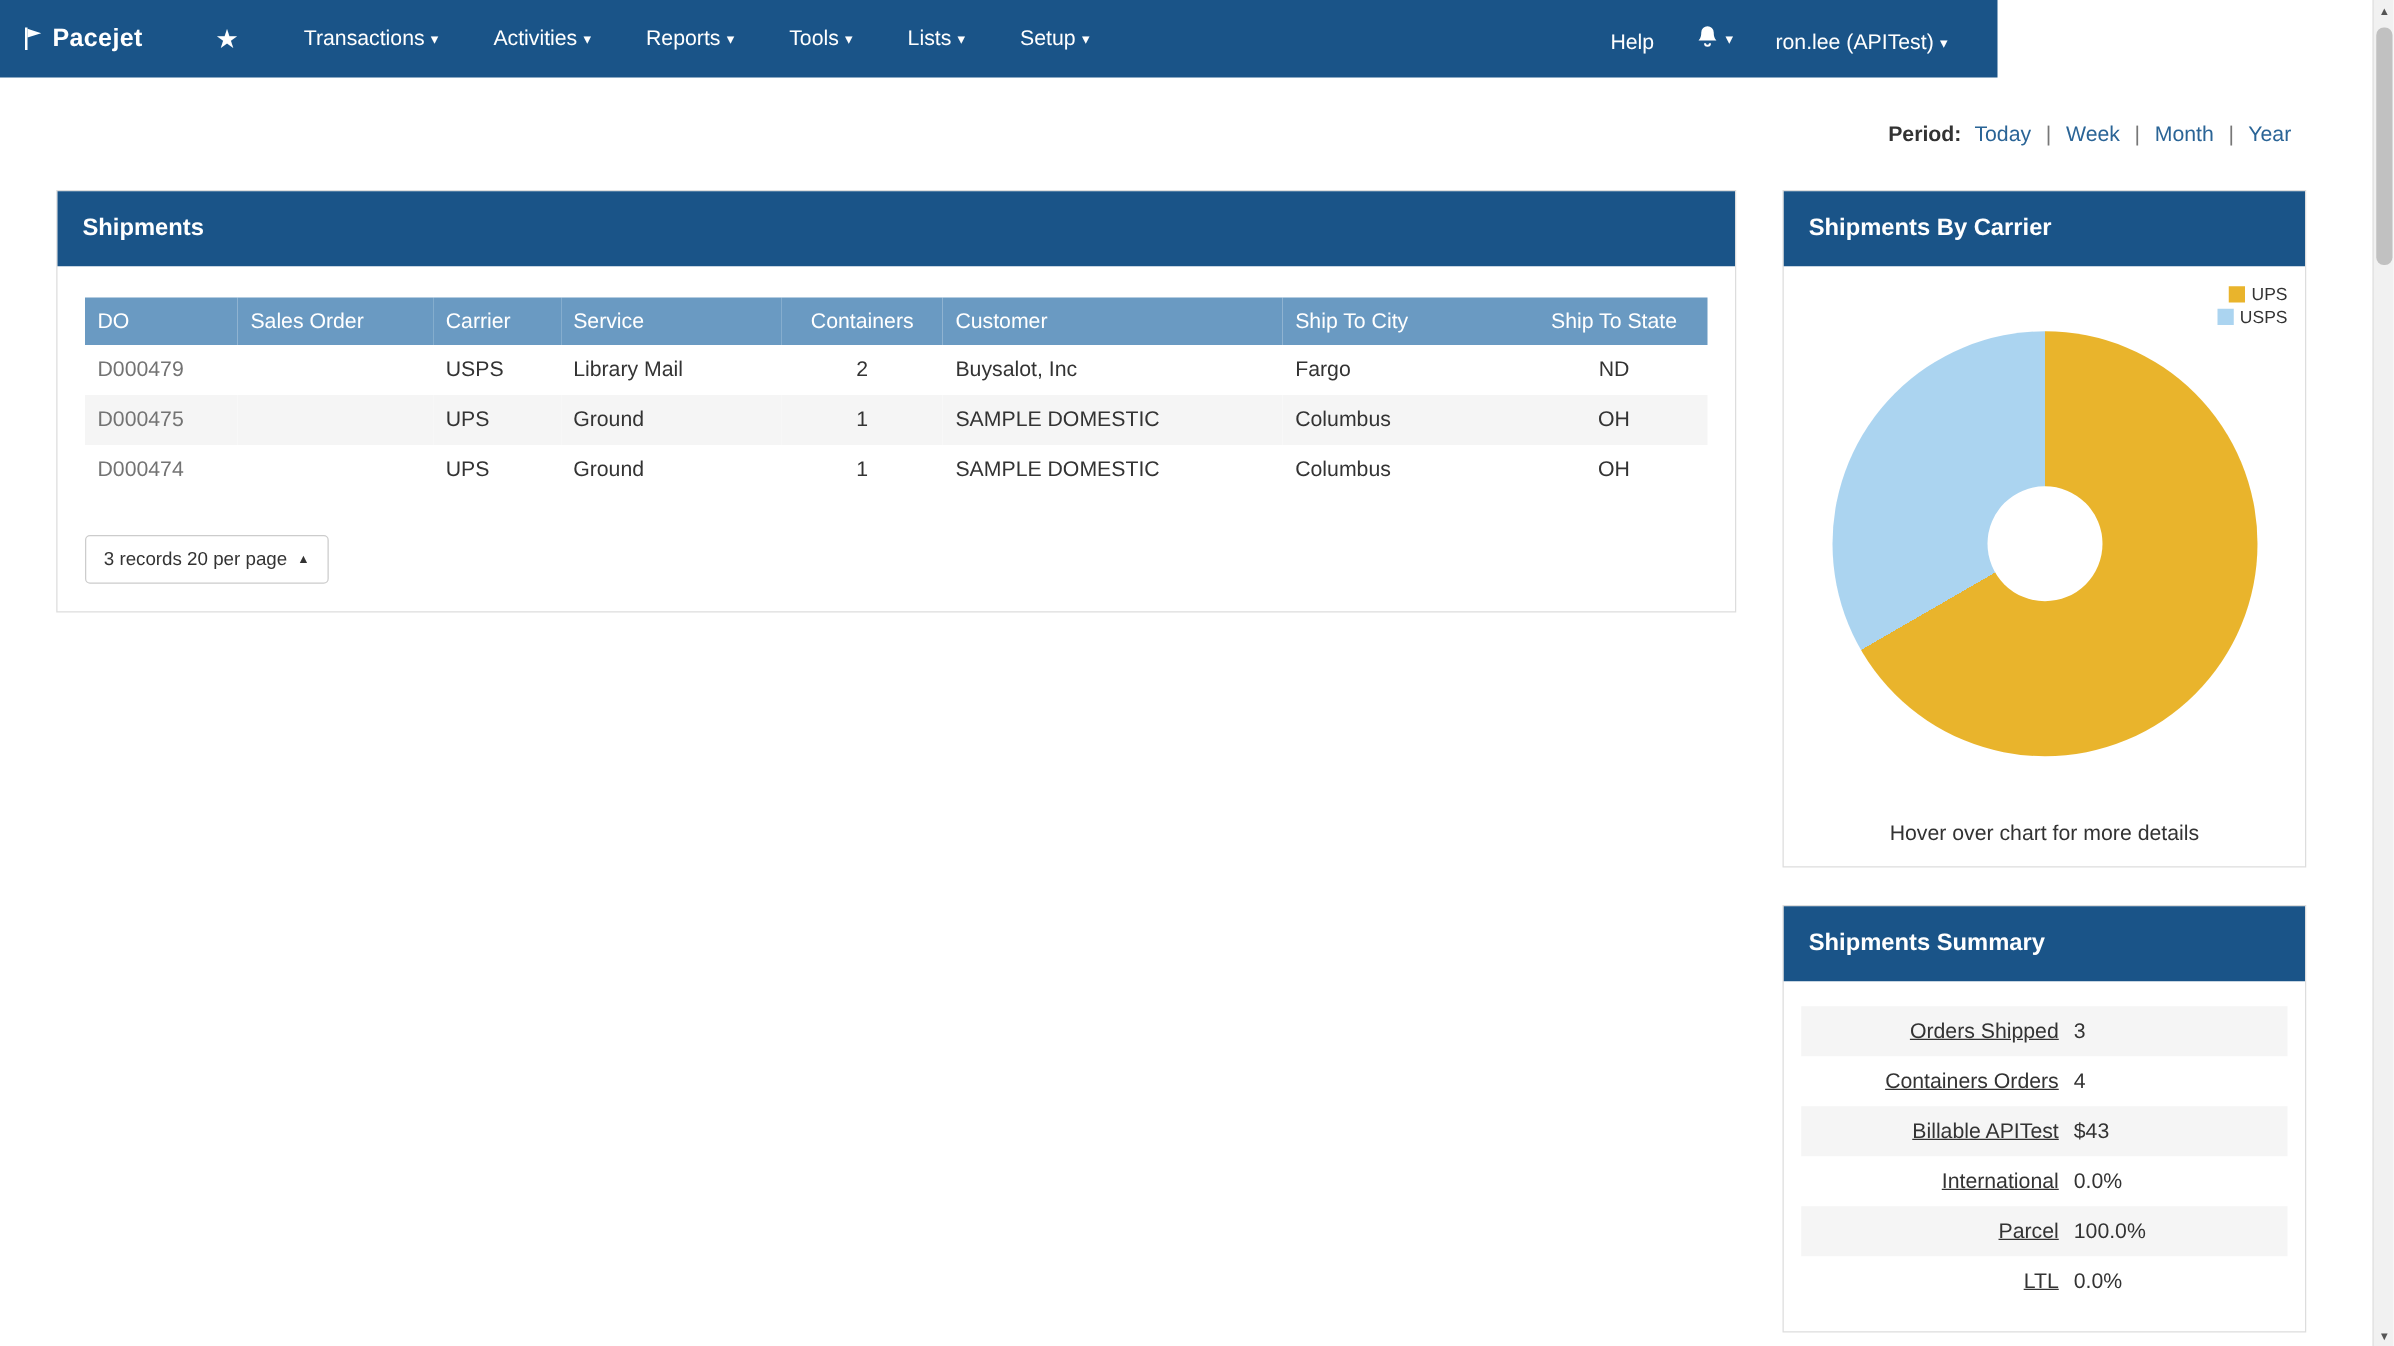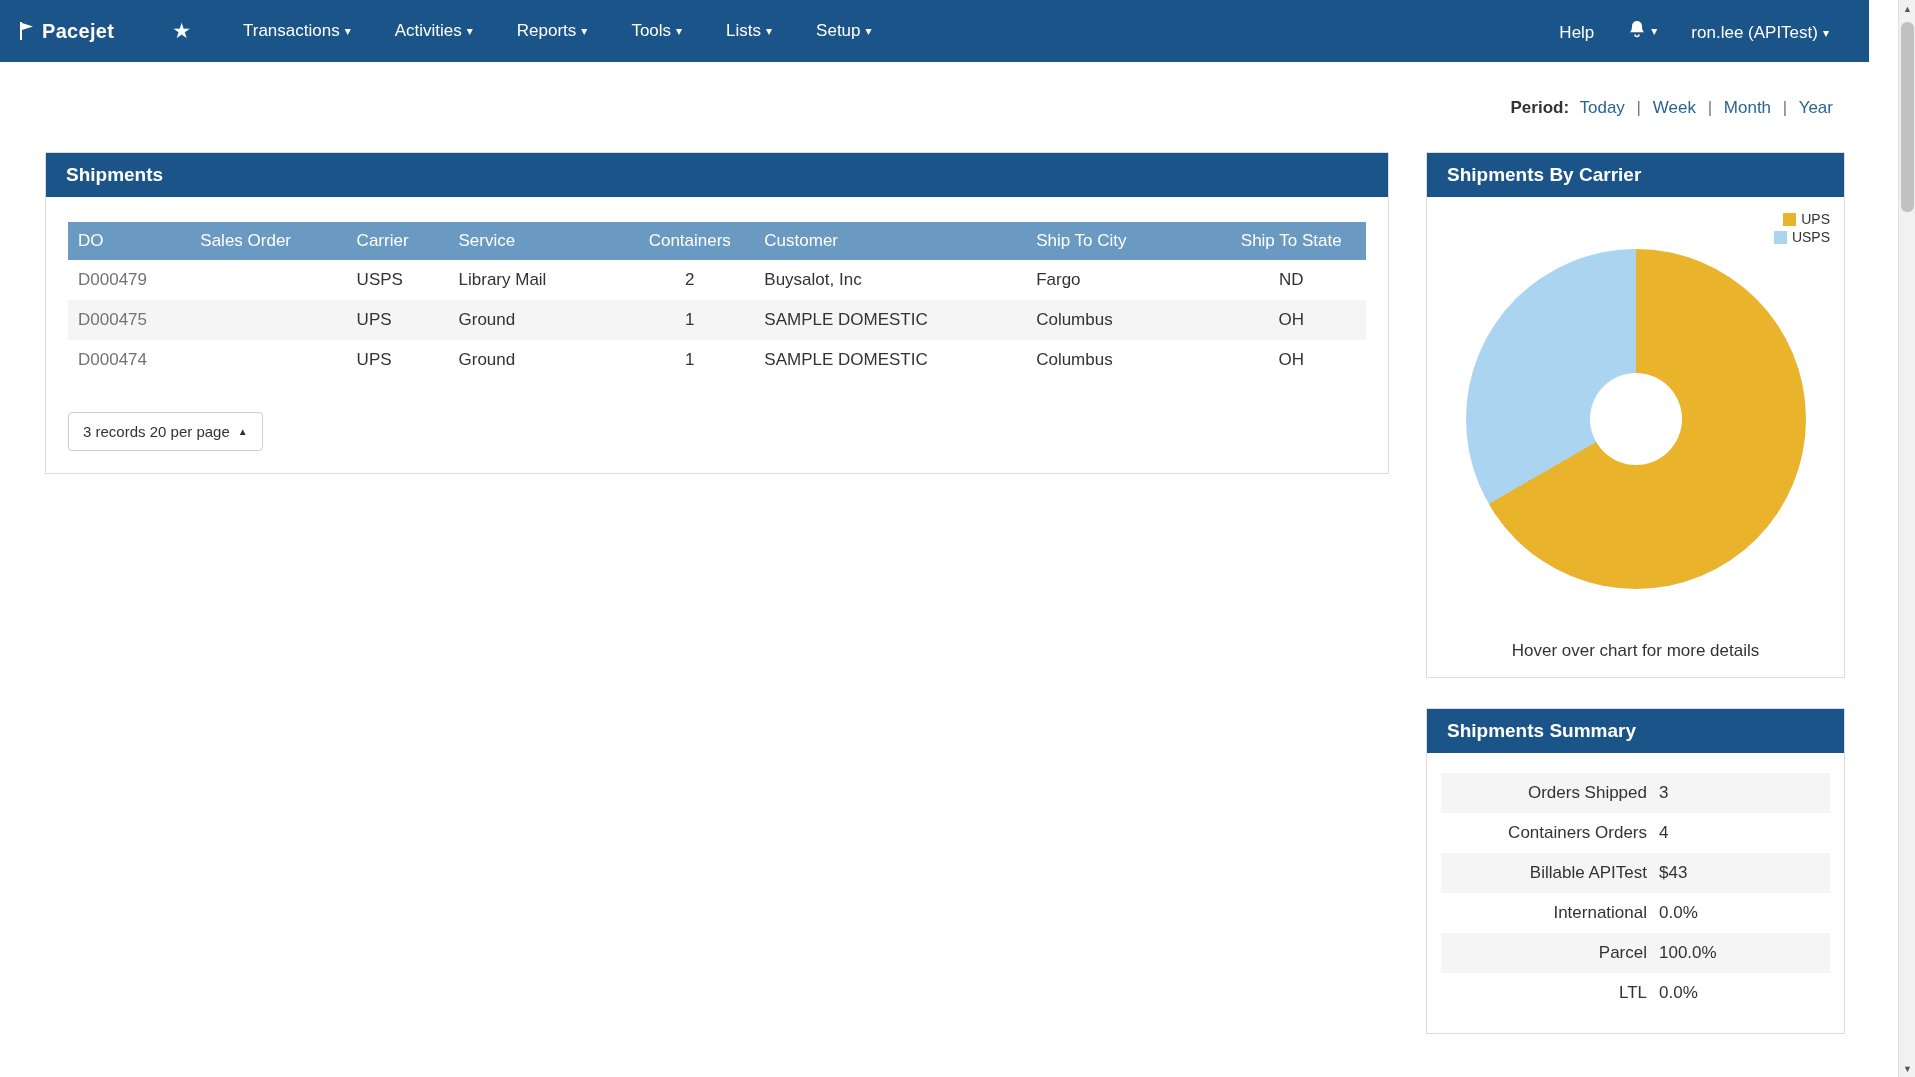--- a/index.html
+++ b/index.html
@@ -1,21 +1,21 @@
 <!DOCTYPE html>
 <html><head>
 <meta charset="utf-8">
 <style>
   * { margin:0; padding:0; box-sizing:border-box; }
   html,body { width:1915px; height:1077px; }
   body { font-family:"Liberation Sans","DejaVu Sans",sans-serif; background:#fff; color:#333; }
   #stage { position:relative; width:1915px; height:1077px; background:#fff; overflow:hidden; }
 
   
-  .navbar { position:absolute; top:0; left:0; width:1869px; height:62px;
+  .navbar { position:absolute; top:0; left:0; width:1598px; height:62px;
             background:#1a5488; display:flex; align-items:center; padding:0 40px 0 18px; }
   .brand { display:flex; align-items:center; color:#fff; font-size:20px; font-weight:bold; letter-spacing:.3px; }
   .brand .flag { margin-right:6px; display:flex; }
   .nav-star { color:#fff; font-size:21px; margin-left:58px; cursor:pointer; }
   .nav-items { display:flex; align-items:center; margin-left:52px; }
   .nav-item { color:#fff; font-size:17px; margin-right:44px; cursor:pointer; white-space:nowrap; }
   .caret { display:inline-block; font-size:12px; margin-left:5px; color:#fff; vertical-align:1px; }
   .nav-right { margin-left:auto; display:flex; align-items:flex-end; }
   .nav-help { color:#fff; font-size:17px; cursor:pointer; margin-right:34px; }
   .nav-bell { display:flex; align-items:center; cursor:pointer; margin-right:34px; }
@@ -24,21 +24,21 @@
   
   .period-row { position:absolute; top:98px; right:82px; font-size:17px; }
   .period-label { font-weight:bold; color:#333; margin-right:6px;padding-left:44px; }
   .period-opt { color:#2a6496; cursor:pointer; text-decoration:none; }
   .period-opt.selected { font-weight:normal; }
   .period-sep { color:#777; margin:0 7px; }
 
   
   .panel { background:#fff; border:1px solid #ddd; }
   .panel-header { background:#1a5488; color:#fff; font-size:19px; font-weight:bold;
-                  height:44px; display:flex; align-items:center; padding:0 20px; }
+                  height:60px; display:flex; align-items:center; padding:0 20px; }
 
   
   .shipments-panel { position:absolute; left:45px; top:152px; width:1344px; }
   .shipments-body { padding:25px 22px 22px 22px; }
   table.ship { width:100%; border-collapse:collapse; font-size:17px; }
   table.ship th { background:#6a9ac2; color:#fff; font-weight:normal; text-align:left;
                   height:38px; padding:0 10px; }
   table.ship td { height:40px; padding:0 10px; color:#333; }
   table.ship th.c, table.ship td.c { text-align:center; }
   table.ship tbody tr:nth-child(even) { background:#f5f5f5; }
@@ -58,21 +58,21 @@
            width:340px; height:340px; border-radius:50%; }
   .donut-hole { position:absolute; top:50%; left:50%; transform:translate(-50%,-50%);
                 width:92px; height:92px; background:#fff; border-radius:50%; }
   .chart-hint { position:absolute; bottom:16px; left:0; width:100%; text-align:center;
                 font-size:17px; color:#333; }
 
   .summary-panel { margin-top:30px; }
   .summary-body { padding:20px 14px; }
   .sum-row { display:flex; align-items:center; height:40px; font-size:17px; }
   .sum-row:nth-child(odd) { background:#f5f5f5; }
-  .sum-label { width:218px; text-align:right; padding-right:12px; color:#333; }
+  .sum-label { width:218px; text-align:right; padding-right:12px; color:#333;text-decoration:underline; }
   .sum-value { color:#333; }
 
   
   .scrollbar { position:absolute; top:0; right:0; width:17px; height:1077px;
                background:#f1f1f1; border-left:1px solid #e0e0e0; }
   .scroll-arrow { position:absolute; left:0; width:17px; height:17px; color:#555;
                   font-size:9px; display:flex; align-items:center; justify-content:center; cursor:pointer; }
   .scroll-up { top:0; }
   .scroll-down { bottom:0; }
   .scroll-thumb { position:absolute; left:2px; top:22px; width:13px; height:190px;

